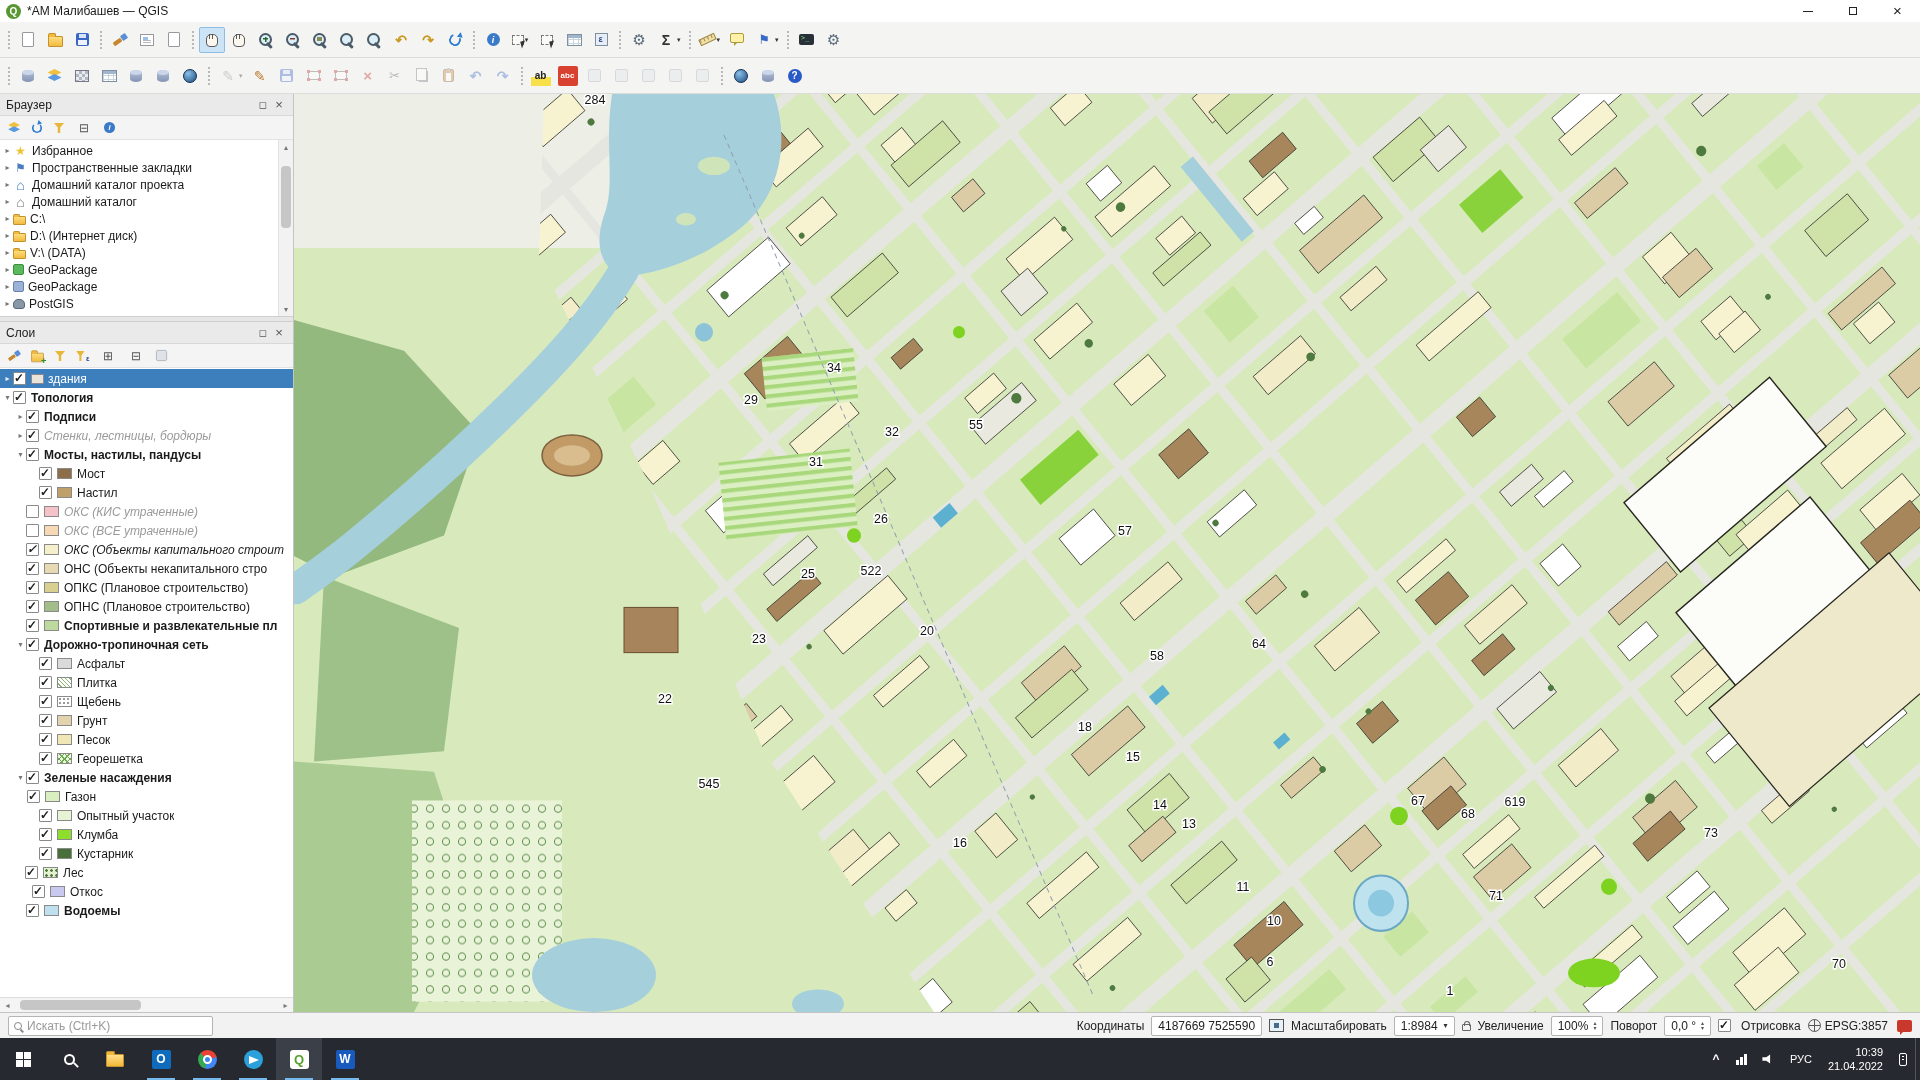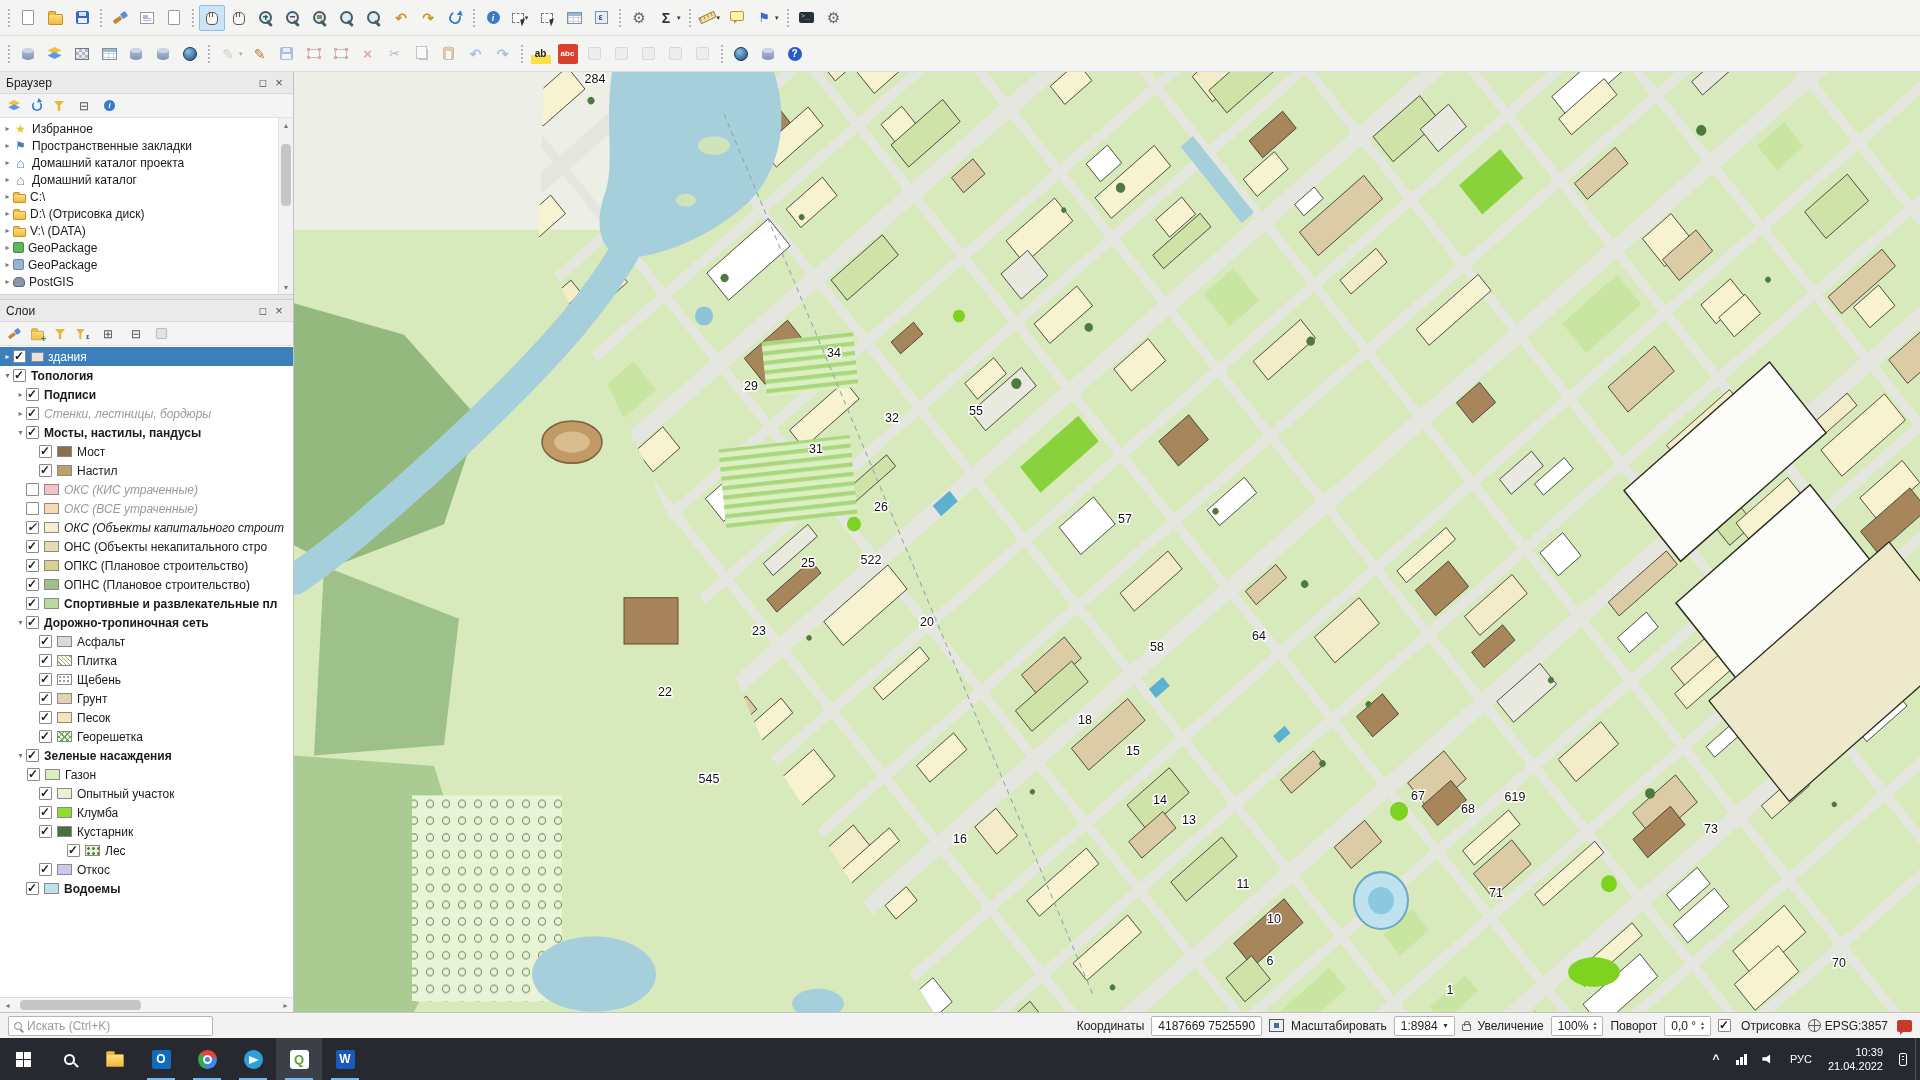--- a/index.html
+++ b/index.html
@@ -225,20 +225,35 @@
 .tk-clock{display:flex;flex-direction:column;align-items:flex-end;justify-content:center;color:#fff;font-size:11px;line-height:14px;padding:0 8px}
 .tk-action{width:14px;height:13px;border:1.5px solid #fff;border-radius:2px;position:relative;margin:0 8px}
 .tk-action::before{content:"";position:absolute;left:2px;right:2px;top:2px;height:1.5px;background:#fff;box-shadow:0 3px 0 #fff}
 .tk-desk{width:5px;border-left:1px solid #555}
 </style>
 </head>
 <body>
 
 <div class="app">
 
+  <div class="titlebar">
+    <span class="qlogo"></span>
+    <span class="wtitle">*АМ Малибашев — QGIS</span>
+    <div class="wcs">
+      <div class="wc">
+          <span class="ic-min"></span>
+        </div>
+      <div class="wc">
+          <span class="ic-restore"></span>
+        </div>
+      <div class="wc">
+          <span class="ic-close"></span>
+        </div>
+    </div>
+  </div>
 
   <div class="toolbar" id="tb1">
       <div class="grip"></div>
       <div class="tbi">
         <span class="gi gi-page"></span>
       </div>
       <div class="tbi">
         <span class="gi gi-folder"></span>
       </div>
       <div class="tbi">
@@ -477,21 +492,21 @@
               <span class="tlabel">Домашний каталог</span>
             </div>
             <div class="trow brow">
               <span class="t-arrow">▸</span>
               <span class="ti ti-folder"></span>
               <span class="tlabel">C:\</span>
             </div>
             <div class="trow brow">
               <span class="t-arrow">▸</span>
               <span class="ti ti-folder"></span>
-              <span class="tlabel">D:\ (Отрисовка диск)</span>
+              <span class="tlabel">D:\ (Интернет диск)</span>
             </div>
             <div class="trow brow">
               <span class="t-arrow">▸</span>
               <span class="ti ti-folder"></span>
               <span class="tlabel">V:\ (DATA)</span>
             </div>
             <div class="trow brow">
               <span class="t-arrow">▸</span>
               <span class="ti ti-gpkg"></span>
               <span class="tlabel">GeoPackage</span>
@@ -684,27 +699,27 @@
               <span class="cb on"></span>
               <span class="sw" style="background: rgb(142, 222, 46);"></span>
               <span class="tlabel">Клумба</span>
             </div>
             <div class="trow" style="padding-left: 28px;">
               <span class="t-arrow"></span>
               <span class="cb on"></span>
               <span class="sw" style="background: rgb(73, 112, 59);"></span>
               <span class="tlabel">Кустарник</span>
             </div>
-            <div class="trow" style="padding-left: 44px; margin-left: 12px;">
+            <div class="trow" style="padding-left: 14px;">
               <span class="t-arrow"></span>
               <span class="cb on"></span>
               <span class="sw sw-forest"></span>
               <span class="tlabel">Лес</span>
             </div>
-            <div class="trow" style="padding-left: 28px;">
+            <div class="trow" style="padding-left: 21px;">
               <span class="t-arrow"></span>
               <span class="cb on"></span>
               <span class="sw" style="background: rgb(201, 201, 239);"></span>
               <span class="tlabel">Откос</span>
             </div>
             <div class="trow" style="padding-left: 15px;">
               <span class="t-arrow"></span>
               <span class="cb on"></span>
               <span class="sw" style="background: rgb(191, 224, 238);"></span>
               <span class="tlabel bold">Водоемы</span>

